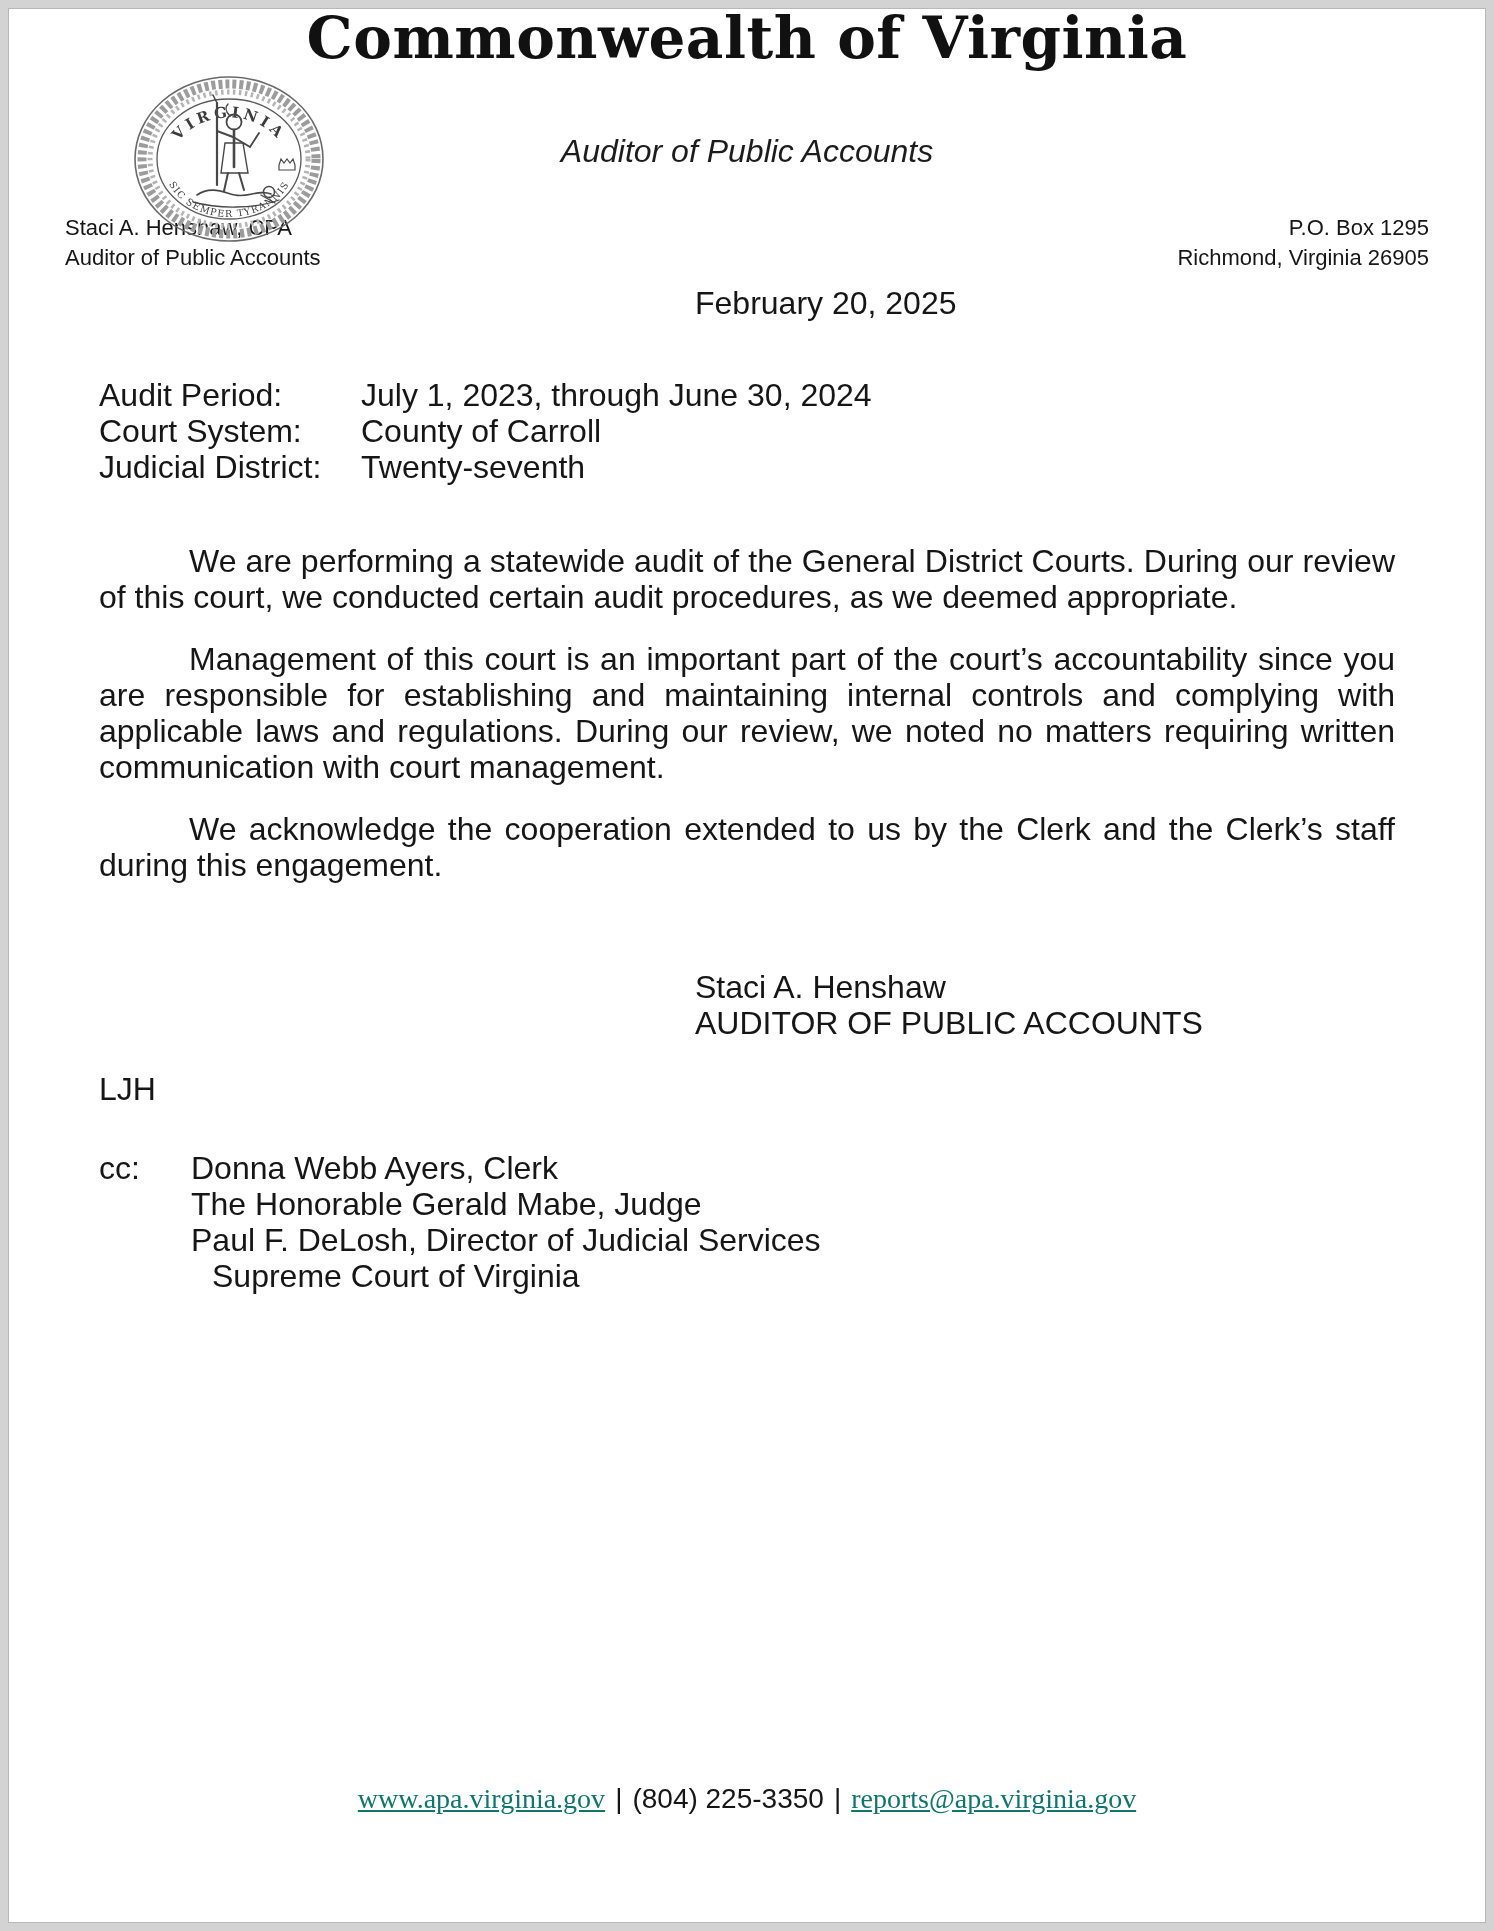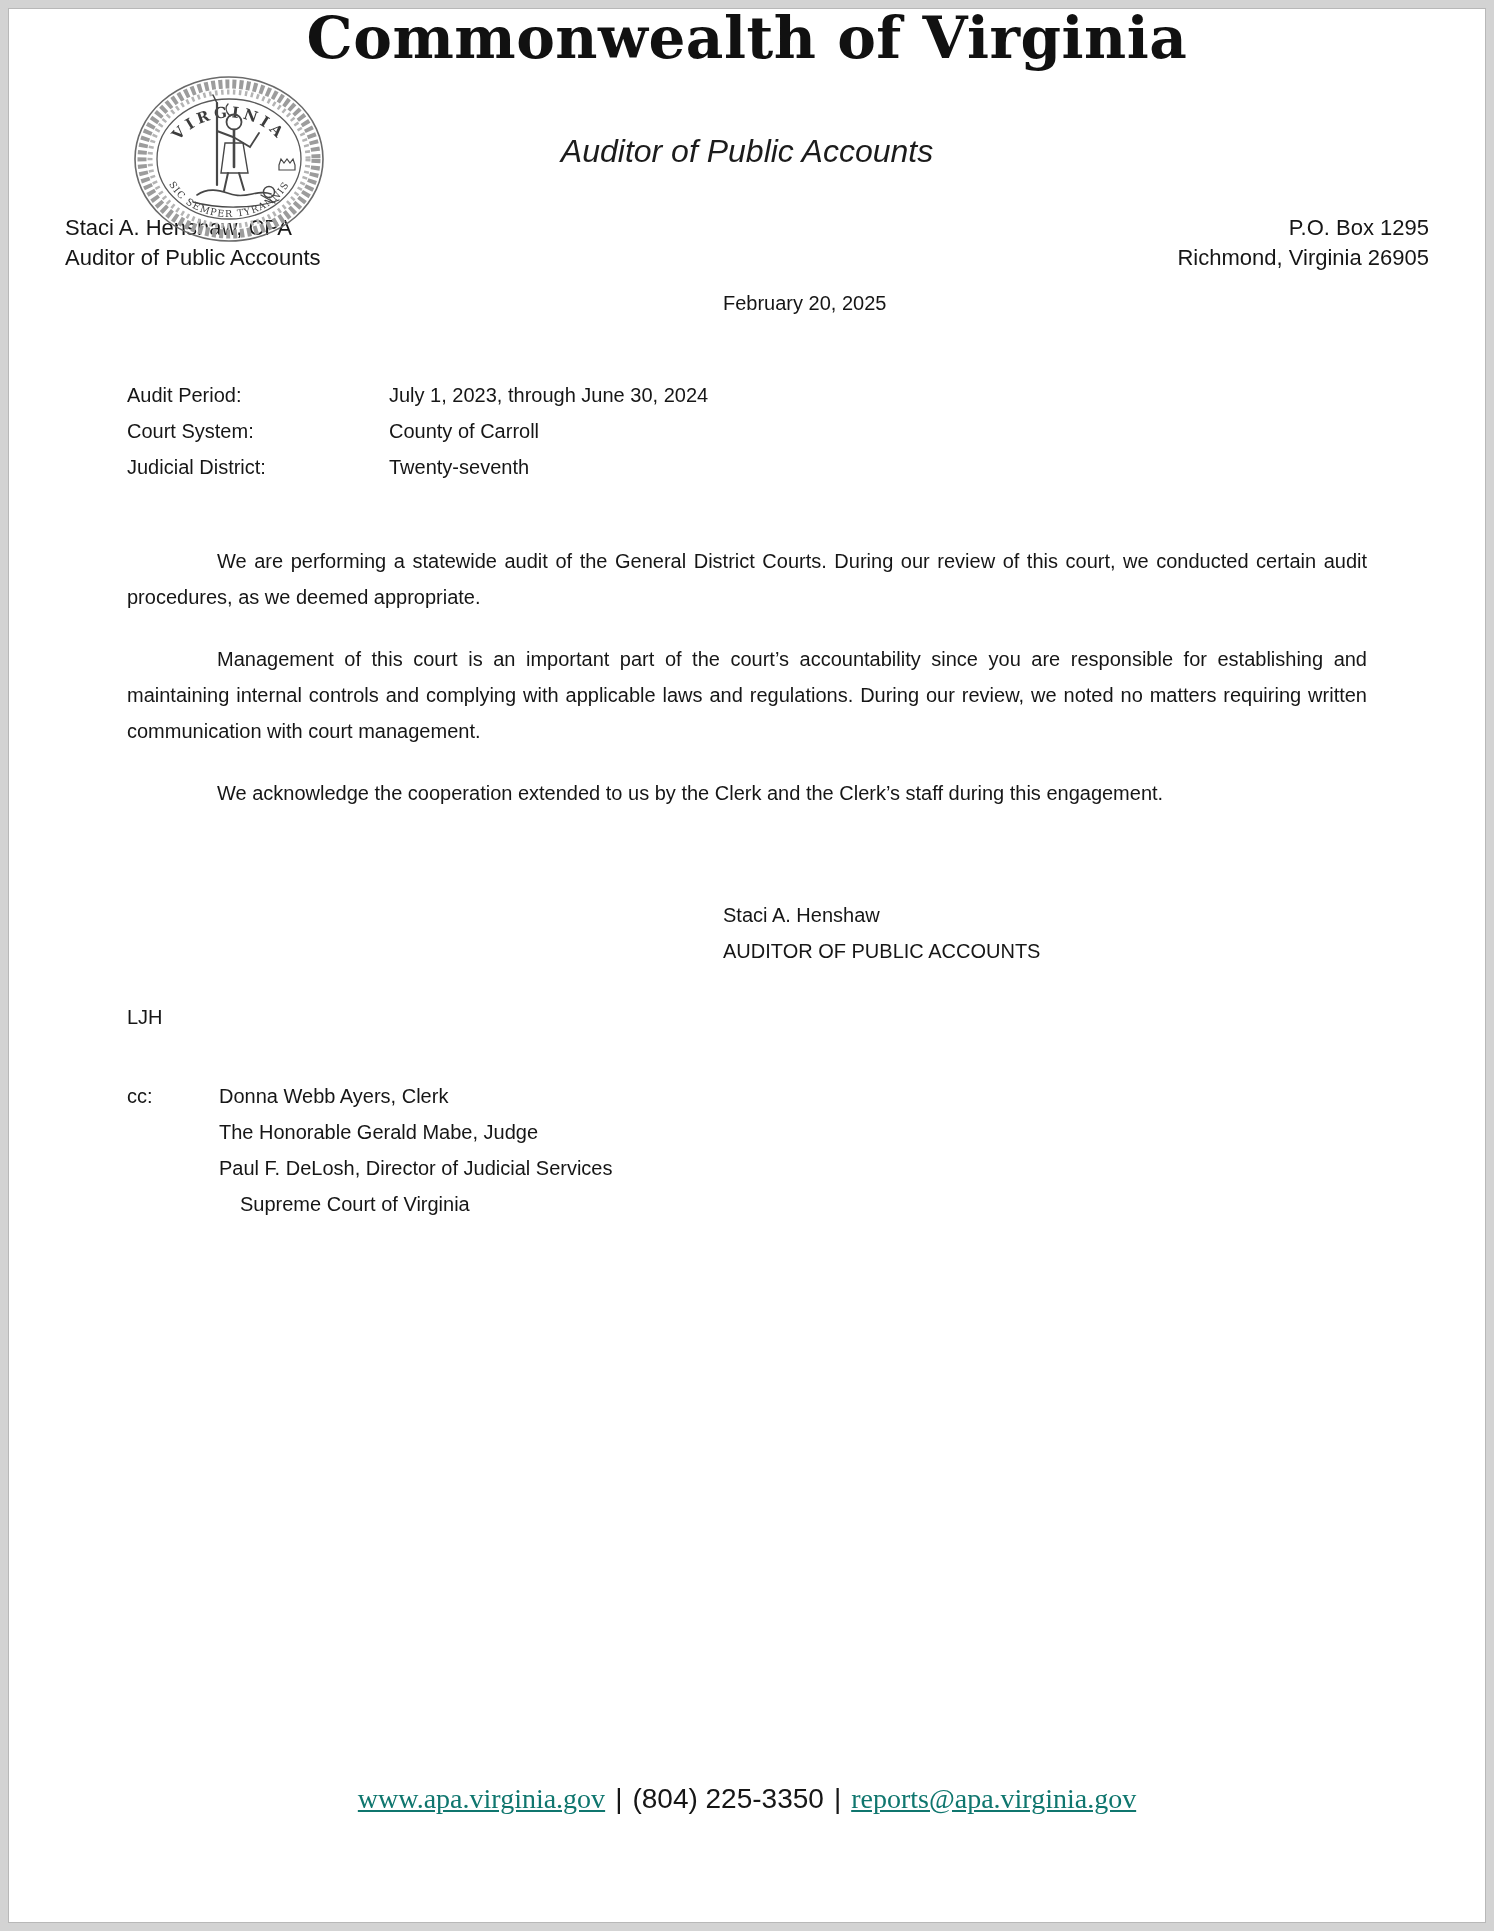--- a/index.html
+++ b/index.html
@@ -19,22 +19,22 @@
     left: 8px;
     top: 8px;
     width: 1476px;
     height: 1913px;
     background: #ffffff;
     border: 1px solid #b8b8b8;
     color: #161616;
     overflow: hidden;
   }
   .content {
-    padding: 0 118px;
-    font-size: 20px;
+    padding: 0 90px;
+    font-size: 32px;
     line-height: 36px;
   }
   
   .masthead { position: relative; }
   .seal-wrap {
     position: absolute;
     left: 124px;
     top: 66px;
     width: 192px;
     height: 168px;

